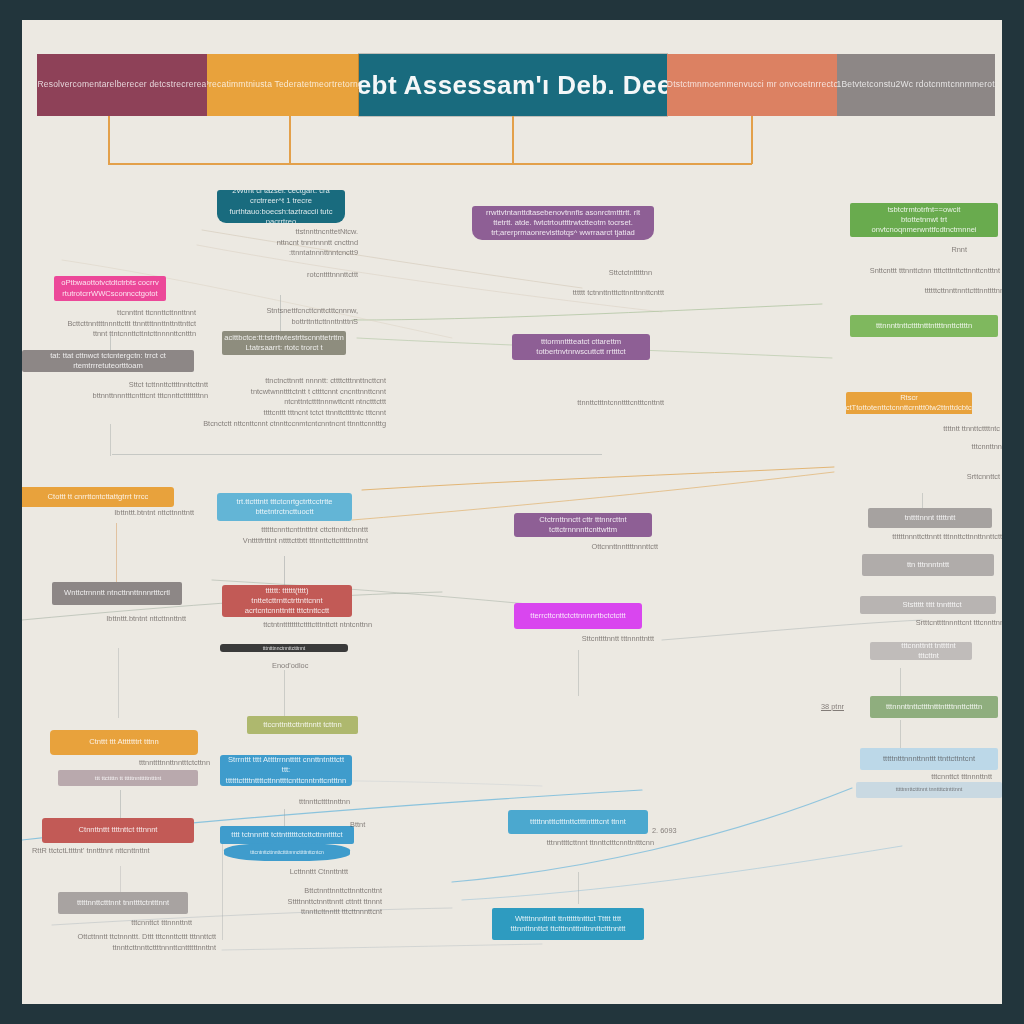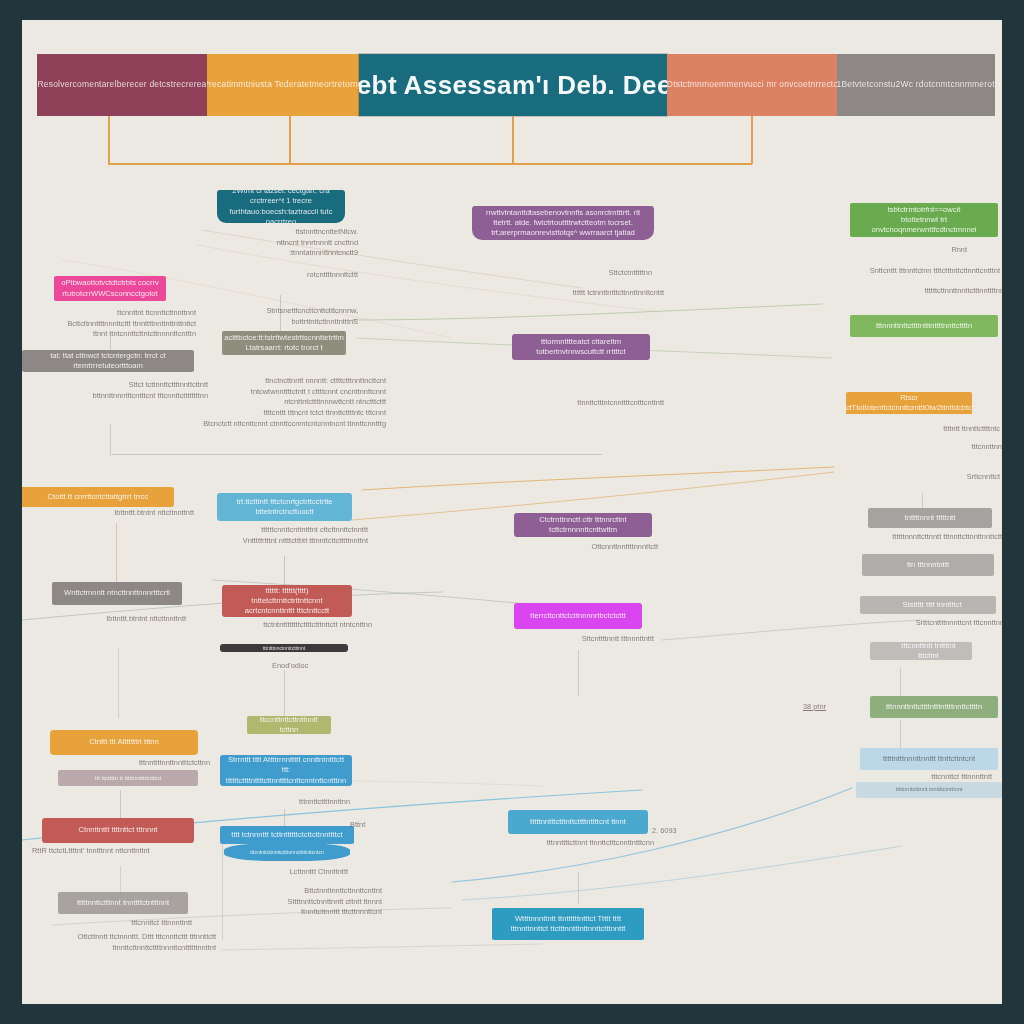--- a/index.html
+++ b/index.html
@@ -137,21 +137,21 @@
     <span class="t">tttttt: tttttt(tttt) tnttetcttrnttctrttnttcnnt acrtcntcnnttnttt tttctnttcctt</span>
   </div>
   <div class="cap" style="left:190px;top:600px;width:160px;">ttctntnttttttttcttttctttnttctt ntntcnttnn</div>
 
   <div class="node" style="left:198px;top:624px;width:128px;height:8px;background:#3a3a3a;border-radius:3px;">
     <span class="t" style="font-size:5px;">tttntttnnctnnttctttnnt</span>
   </div>
   <div class="cap" style="left:250px;top:641px;width:120px;text-align:left;">Enod'odloc</div>
   <div class="ln v" style="left:262px;top:650px;height:48px;opacity:.4;"></div>
 
-  <div class="node" style="left:225px;top:696px;width:84px;height:18px;background:#aeb86e;border-radius:2px;">
+  <div class="node" style="left:225px;top:696px;width:111px;height:18px;background:#aeb86e;border-radius:2px;">
     <span class="t">ttccnttnttcttnttnntt tcttnn</span>
   </div>
 
   <div class="node" style="left:198px;top:735px;width:132px;height:31px;background:#3f9ccc;border-radius:3px;">
     <span class="t" style="white-space:pre-line;">Strrnttt tttt Attttrrnnttttt cnnttntntttctt
 ttt: ttttttcttttnttttcttnnttttcnttcnntnttcntttnn</span>
   </div>
   <div class="cap" style="left:238px;top:777px;width:90px;">tttnnttcttttnnttnn</div>
   <div class="ln v" style="left:262px;top:789px;height:18px;opacity:.45;"></div>
 
@@ -281,21 +281,21 @@
   <div class="node" style="left:838px;top:576px;width:136px;height:18px;background:#b8b4b2;border-radius:2px;padding-left:8px;">
     <span class="t">Ststtttt tttt tnnttttct</span>
   </div>
   <div class="cap" style="left:828px;top:598px;width:154px;">Srtttcnttttnnnttcnt tttcnnttnn</div>
 
   <div class="node" style="left:848px;top:622px;width:102px;height:18px;background:#c0bcba;border-radius:2px;padding-left:15px;">
     <span class="t">tttcnnttntt tnttttnt tttcttnt</span>
   </div>
   <div class="ln v" style="left:878px;top:648px;height:32px;opacity:.4;"></div>
 
-  <div class="cap" style="left:764px;top:682px;width:40px;text-align:right;text-decoration:underline;">38 ptnr</div>
+  <div class="cap" style="left:782px;top:682px;width:40px;text-align:right;text-decoration:underline;">38 ptnr</div>
   <div class="node" style="left:848px;top:676px;width:128px;height:22px;background:#8fae7e;border-radius:2px;">
     <span class="t">tttnnnttnttcttttntttnttttnnttcttttn</span>
   </div>
   <div class="ln v" style="left:878px;top:700px;height:28px;opacity:.4;"></div>
 
   <div class="node pale" style="left:838px;top:728px;width:138px;height:22px;background:#bcd8e8;border-radius:2px;">
     <span class="t">tttttntttnnnttnnttt ttnttcttntcnt</span>
   </div>
   <div class="cap" style="left:840px;top:752px;width:130px;">tttcnnttct tttnnnttntt</div>
   <div class="node pale" style="left:834px;top:762px;width:146px;height:16px;background:#c9d9e2;border-radius:2px;">

